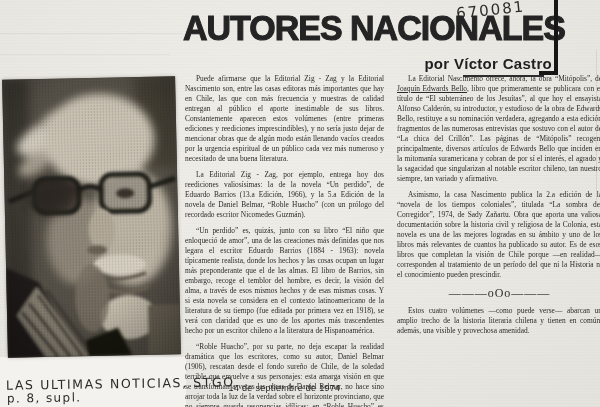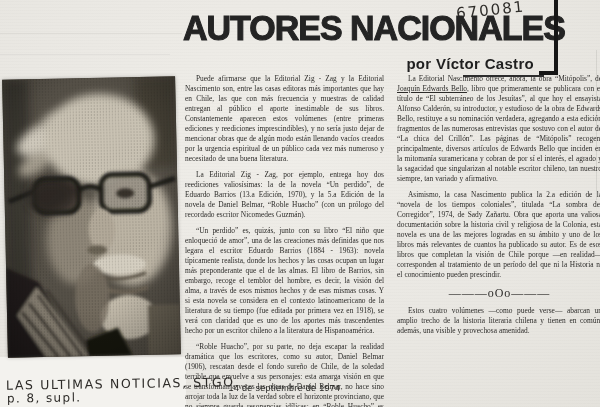--- a/index.html
+++ b/index.html
@@ -15,21 +15,21 @@
     position:absolute;left:183px;top:9px;width:376px;text-align:center;
     font-family:"Liberation Sans", sans-serif;font-weight:bold;font-size:34px;
     color:#242424;letter-spacing:-1px;transform:scaleY(1.04);
     -webkit-text-stroke:1px #242424;white-space:nowrap;
   }
   .corner-rule{
     position:absolute;left:539px;top:0;width:15px;height:71px;
     border-right:4px solid #161616;border-bottom:4px solid #161616;
   }
   .byline{
-    position:absolute;left:380px;top:55px;width:154px;text-align:right;
+    position:absolute;left:398px;top:55px;width:154px;text-align:right;
     font-family:"Liberation Sans", sans-serif;font-weight:bold;font-size:15px;
     color:#1f1f1f;letter-spacing:.3px;white-space:nowrap;
   }
   .byline-underline{position:absolute;left:463px;top:75px;width:81px;height:2px;background:#2d2d2d;}
   
   .hand{
     font-family:"DejaVu Sans", sans-serif;color:#2e2c29;
   }
   .hand-number{position:absolute;left:456px;top:1px;font-size:15px;letter-spacing:2px;transform:rotate(-6deg);}
   .hand-src1{position:absolute;left:6px;top:376px;font-size:12.5px;letter-spacing:1.6px;transform:rotate(-0.8deg);white-space:nowrap;}
@@ -145,21 +145,21 @@
         </g>
         <polygon points="78,262 110,250 124,278 80,278" fill="#17150f"></polygon>
       </g>
       <rect x="0" y="0" width="172" height="278" fill="url(#halftone)" opacity="0.22"></rect>
       <rect x="0" y="0" width="172" height="278" fill="url(#vign)"></rect>
     </svg>
   </div>
 
   <div class="col col1">
     <p class="news">Puede afirmarse que la Editorial Zig - Zag y la Editorial Nascimento son, entre las casas editoras más importantes que hay en Chile, las que con más frecuencia y muestras de calidad entregan al público el aporte inestimable de sus libros. Constantemente aparecen estos volúmenes (entre primeras ediciones y reediciones imprescindibles), y no sería justo dejar de mencionar obras que de algún modo están llenando vacíos creados por la urgencia espiritual de un público cada vez más numeroso y necesitado de una buena literatura.</p>
-    <p class="news">La Editorial Zig - Zag, por ejemplo, entrega hoy dos reediciones valiosísimas: la de la novela “Un perdido”, de Eduardo Barrios (13.a Edición, 1970), y la 5.a Edición de la novela de Daniel Belmar, “Roble Huacho” (con un prólogo del recordado escritor Nicomedes Guzmán).</p>
+    <p class="news">La Editorial Zig - Zag, por ejemplo, entrega hoy dos reediciones valiosísimas: la de la novela “Un perdido”, de Eduardo Barrios (13.a Edición, 1966), y la 5.a Edición de la novela de Daniel Belmar, “Roble Huacho” (con un prólogo del recordado escritor Nicomedes Guzmán).</p>
     <p class="news">“Un perdido” es, quizás, junto con su libro “El niño que enloqueció de amor”, una de las creaciones más definidas que nos legara el escritor Eduardo Barrios (1884 - 1963): novela típicamente realista, donde los hechos y las cosas ocupan un lugar más preponderante que el de las almas. El libro de Barrios, sin embargo, recoge el temblor del hombre, es decir, la visión del alma, a través de esos mismos hechos y de esas mismas cosas. Y si esta novela se considera en el contexto latinoamericano de la literatura de su tiempo (fue editada por primera vez en 1918), se verá con claridad que es uno de los aportes más trascendentes hecho por un escritor chileno a la literatura de Hispanoamérica.</p>
     <p class="news">“Roble Huacho”, por su parte, no deja escapar la realidad dramática que los escritores, como su autor, Daniel Belmar (1906), rescatan desde el fondo sureño de Chile, de la soledad terrible que envuelve a sus personajes: esta amarga visión en que se transforman a veces las obras de Daniel Belmar, no hace sino arrojar toda la luz de la verdad sobre el horizonte provinciano, que no siempre guarda resonancias idílicas: en “Roble Huacho” es dable encontrar una novela donde la vida fluye áspera y verídica.</p>
   </div>
 
   <div class="col col2">
     <p class="news"><span>La Editorial Nascimento ofrece, ahora, la obra “Mitópolis”, de </span><span class="u">Joaquín Edwards Bello</span><span>, libro que primeramente se publicara con el título de “El subterráneo de los Jesuítas”, al que hoy el ensayista Alfonso Calderón, su introductor, y estudioso de la obra de Edwards Bello, restituye a su nominación verdadera, agregando a esta edición fragmentos de las numerosas entrevistas que sostuvo con el autor de “La chica del Crillón”. Las páginas de “Mitópolis” recogen, principalmente, diversos artículos de Edwards Bello que inciden en la mitomanía suramericana y cobran de por sí el interés, el agrado y la sagacidad que singularizan al notable escritor chileno, tan nuestro siempre, tan variado y afirmativo.</span></p>
     <p class="news">Asimismo, la casa Nascimento publica la 2.a edición de la “novela de los tiempos coloniales”, titulada “La sombra del Corregidor”, 1974, de Sady Zañartu. Obra que aporta una valiosa documentación sobre la historia civil y religiosa de la Colonia, esta novela es una de las mejores logradas en su ámbito y uno de los libros más relevantes de cuantos ha publicado su autor. Es de esos libros que completan la visión de Chile porque —en realidad— corresponden al tratamiento de un período del que ni la Historia ni el conocimiento pueden prescindir.</p>
     <div class="divider">———oOo———</div>
     <p class="news">Estos cuatro volúmenes —como puede verse— abarcan un amplio trecho de la historia literaria chilena y tienen en común, además, una visible y provechosa amenidad.</p>
   </div>

